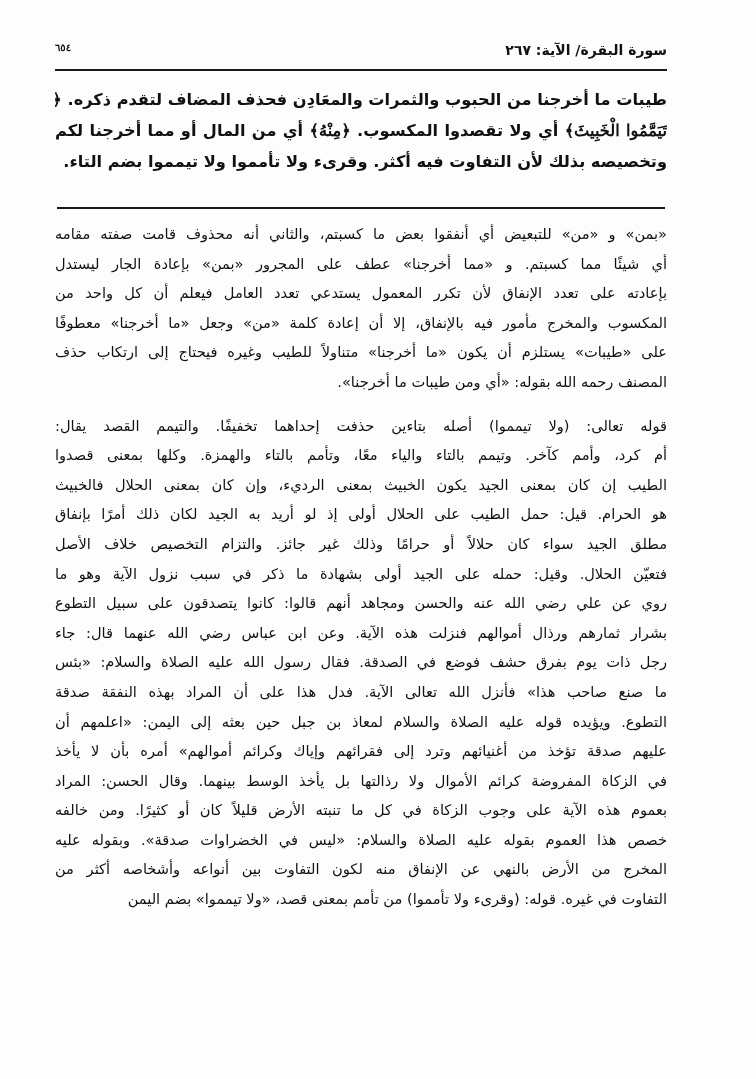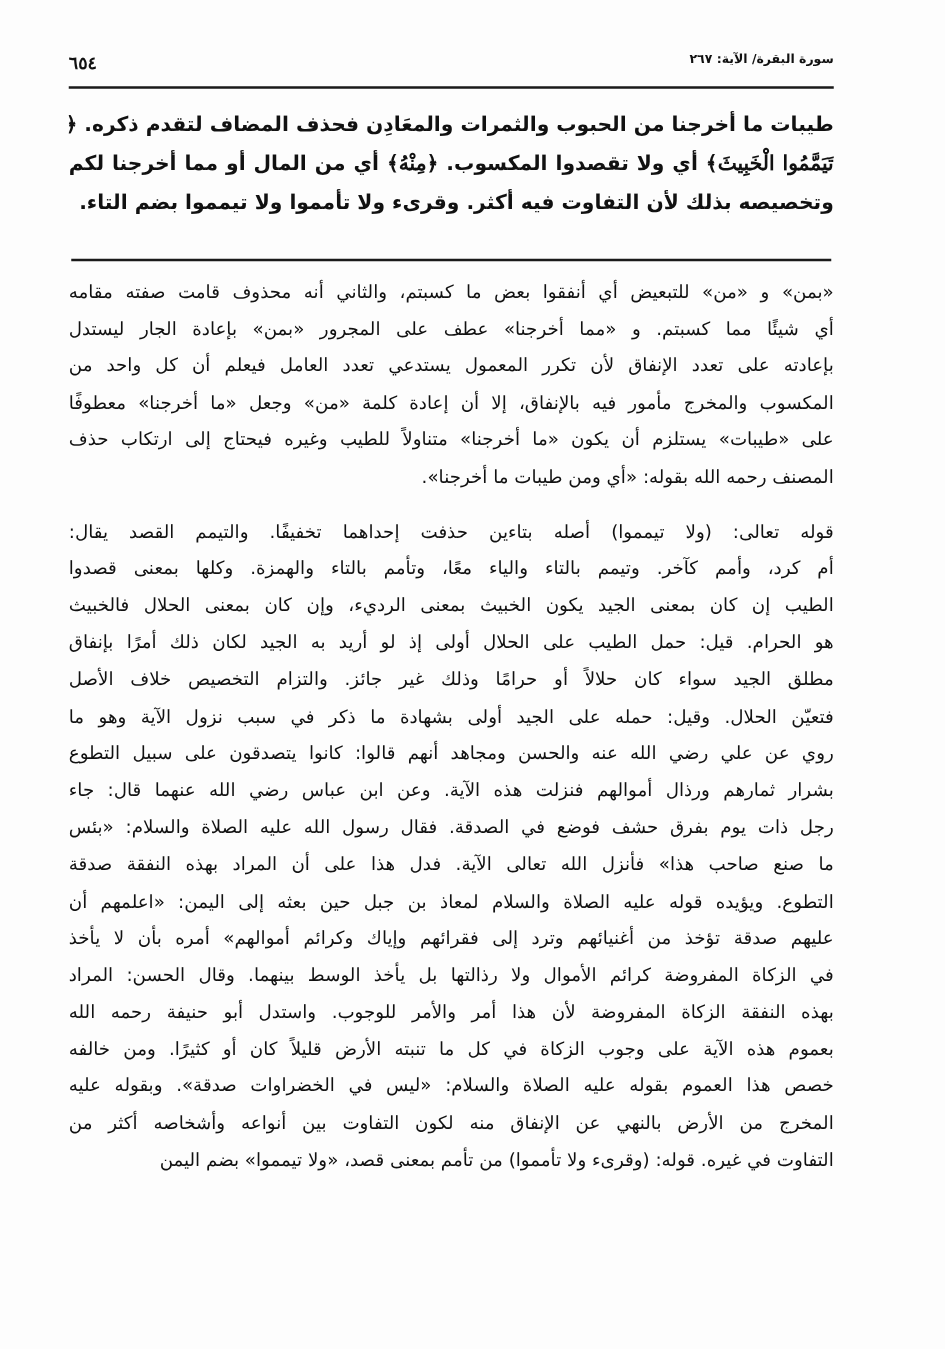--- a/index.html
+++ b/index.html
@@ -8,26 +8,26 @@
     font-family: "DejaVu Serif", "Liberation Serif", serif;
     color: #111;
   }
   .page { position: absolute; left: 55px; top: 0; width: 612px; }
   .header {
     position: absolute; top: 42px; left: 0; width: 612px; height: 26px;
     direction: rtl;
   }
   .header .running-title {
     position: absolute; right: 0; top: 0;
-    font-family: "DejaVu Sans", sans-serif; font-weight: bold; font-size: 10px;
+    font-family: "DejaVu Sans", sans-serif; font-weight: bold; font-size: 14px;
     white-space: nowrap;
   }
   .header .page-number {
     position: absolute; left: 0; top: 0;
-    font-family: Liberation Sans, sans-serif; font-weight: bold; font-size: 14px;
+    font-family: Liberation Sans, sans-serif; font-weight: bold; font-size: 10px;
   }
   .header-rule {
     position: absolute; top: 69px; left: 0; width: 612px; height: 2px; background: #1a1a1a;
   }
   .main-text {
     position: absolute; top: 84px; left: 0; width: 612px;
     direction: rtl; text-align: justify; text-align-last: right;
     font-family: "DejaVu Sans", sans-serif; font-weight: bold;
     font-size: 16.2px; line-height: 31px;
   }
@@ -79,19 +79,18 @@
       <span class="line"><span>هو الحرام. قيل: حمل الطيب على الحلال أولى إذ لو أريد به الجيد لكان ذلك أمرًا بإنفاق</span></span>
       <span class="line"><span>مطلق الجيد سواء كان حلالاً أو حرامًا وذلك غير جائز. والتزام التخصيص خلاف الأصل</span></span>
       <span class="line"><span>فتعيّن الحلال. وقيل: حمله على الجيد أولى بشهادة ما ذكر في سبب نزول الآية وهو ما</span></span>
       <span class="line"><span>روي عن علي رضي الله عنه والحسن ومجاهد أنهم قالوا: كانوا يتصدقون على سبيل التطوع</span></span>
       <span class="line"><span>بشرار ثمارهم ورذال أموالهم فنزلت هذه الآية. وعن ابن عباس رضي الله عنهما قال: جاء</span></span>
       <span class="line"><span>رجل ذات يوم بفرق حشف فوضع في الصدقة. فقال رسول الله عليه الصلاة والسلام: «بئس</span></span>
       <span class="line"><span>ما صنع صاحب هذا» فأنزل الله تعالى الآية. فدل هذا على أن المراد بهذه النفقة صدقة</span></span>
       <span class="line"><span>التطوع. ويؤيده قوله عليه الصلاة والسلام لمعاذ بن جبل حين بعثه إلى اليمن: «اعلمهم أن</span></span>
       <span class="line"><span>عليهم صدقة تؤخذ من أغنيائهم وترد إلى فقرائهم وإياك وكرائم أموالهم» أمره بأن لا يأخذ</span></span>
       <span class="line"><span>في الزكاة المفروضة كرائم الأموال ولا رذالتها بل يأخذ الوسط بينهما. وقال الحسن: المراد</span></span>
-      <span class="line"><span>بهذه النفقة الزكاة المفروضة لأن هذا أمر والأمر للوجوب. واستدل أبو حنيفة رحمه الله</span></span>
       <span class="line"><span>بعموم هذه الآية على وجوب الزكاة في كل ما تنبته الأرض قليلاً كان أو كثيرًا. ومن خالفه</span></span>
       <span class="line"><span>خصص هذا العموم بقوله عليه الصلاة والسلام: «ليس في الخضراوات صدقة». وبقوله عليه</span></span>
       <span class="line"><span>المخرج من الأرض بالنهي عن الإنفاق منه لكون التفاوت بين أنواعه وأشخاصه أكثر من</span></span>
       <span class="line last"><span>التفاوت في غيره. </span><span class="bold">قوله: (وقرىء ولا تأمموا)</span><span> من تأمم بمعنى قصد، «ولا تيمموا» بضم اليمن</span></span>
     </div>
 </div>
 
 </body></html>

